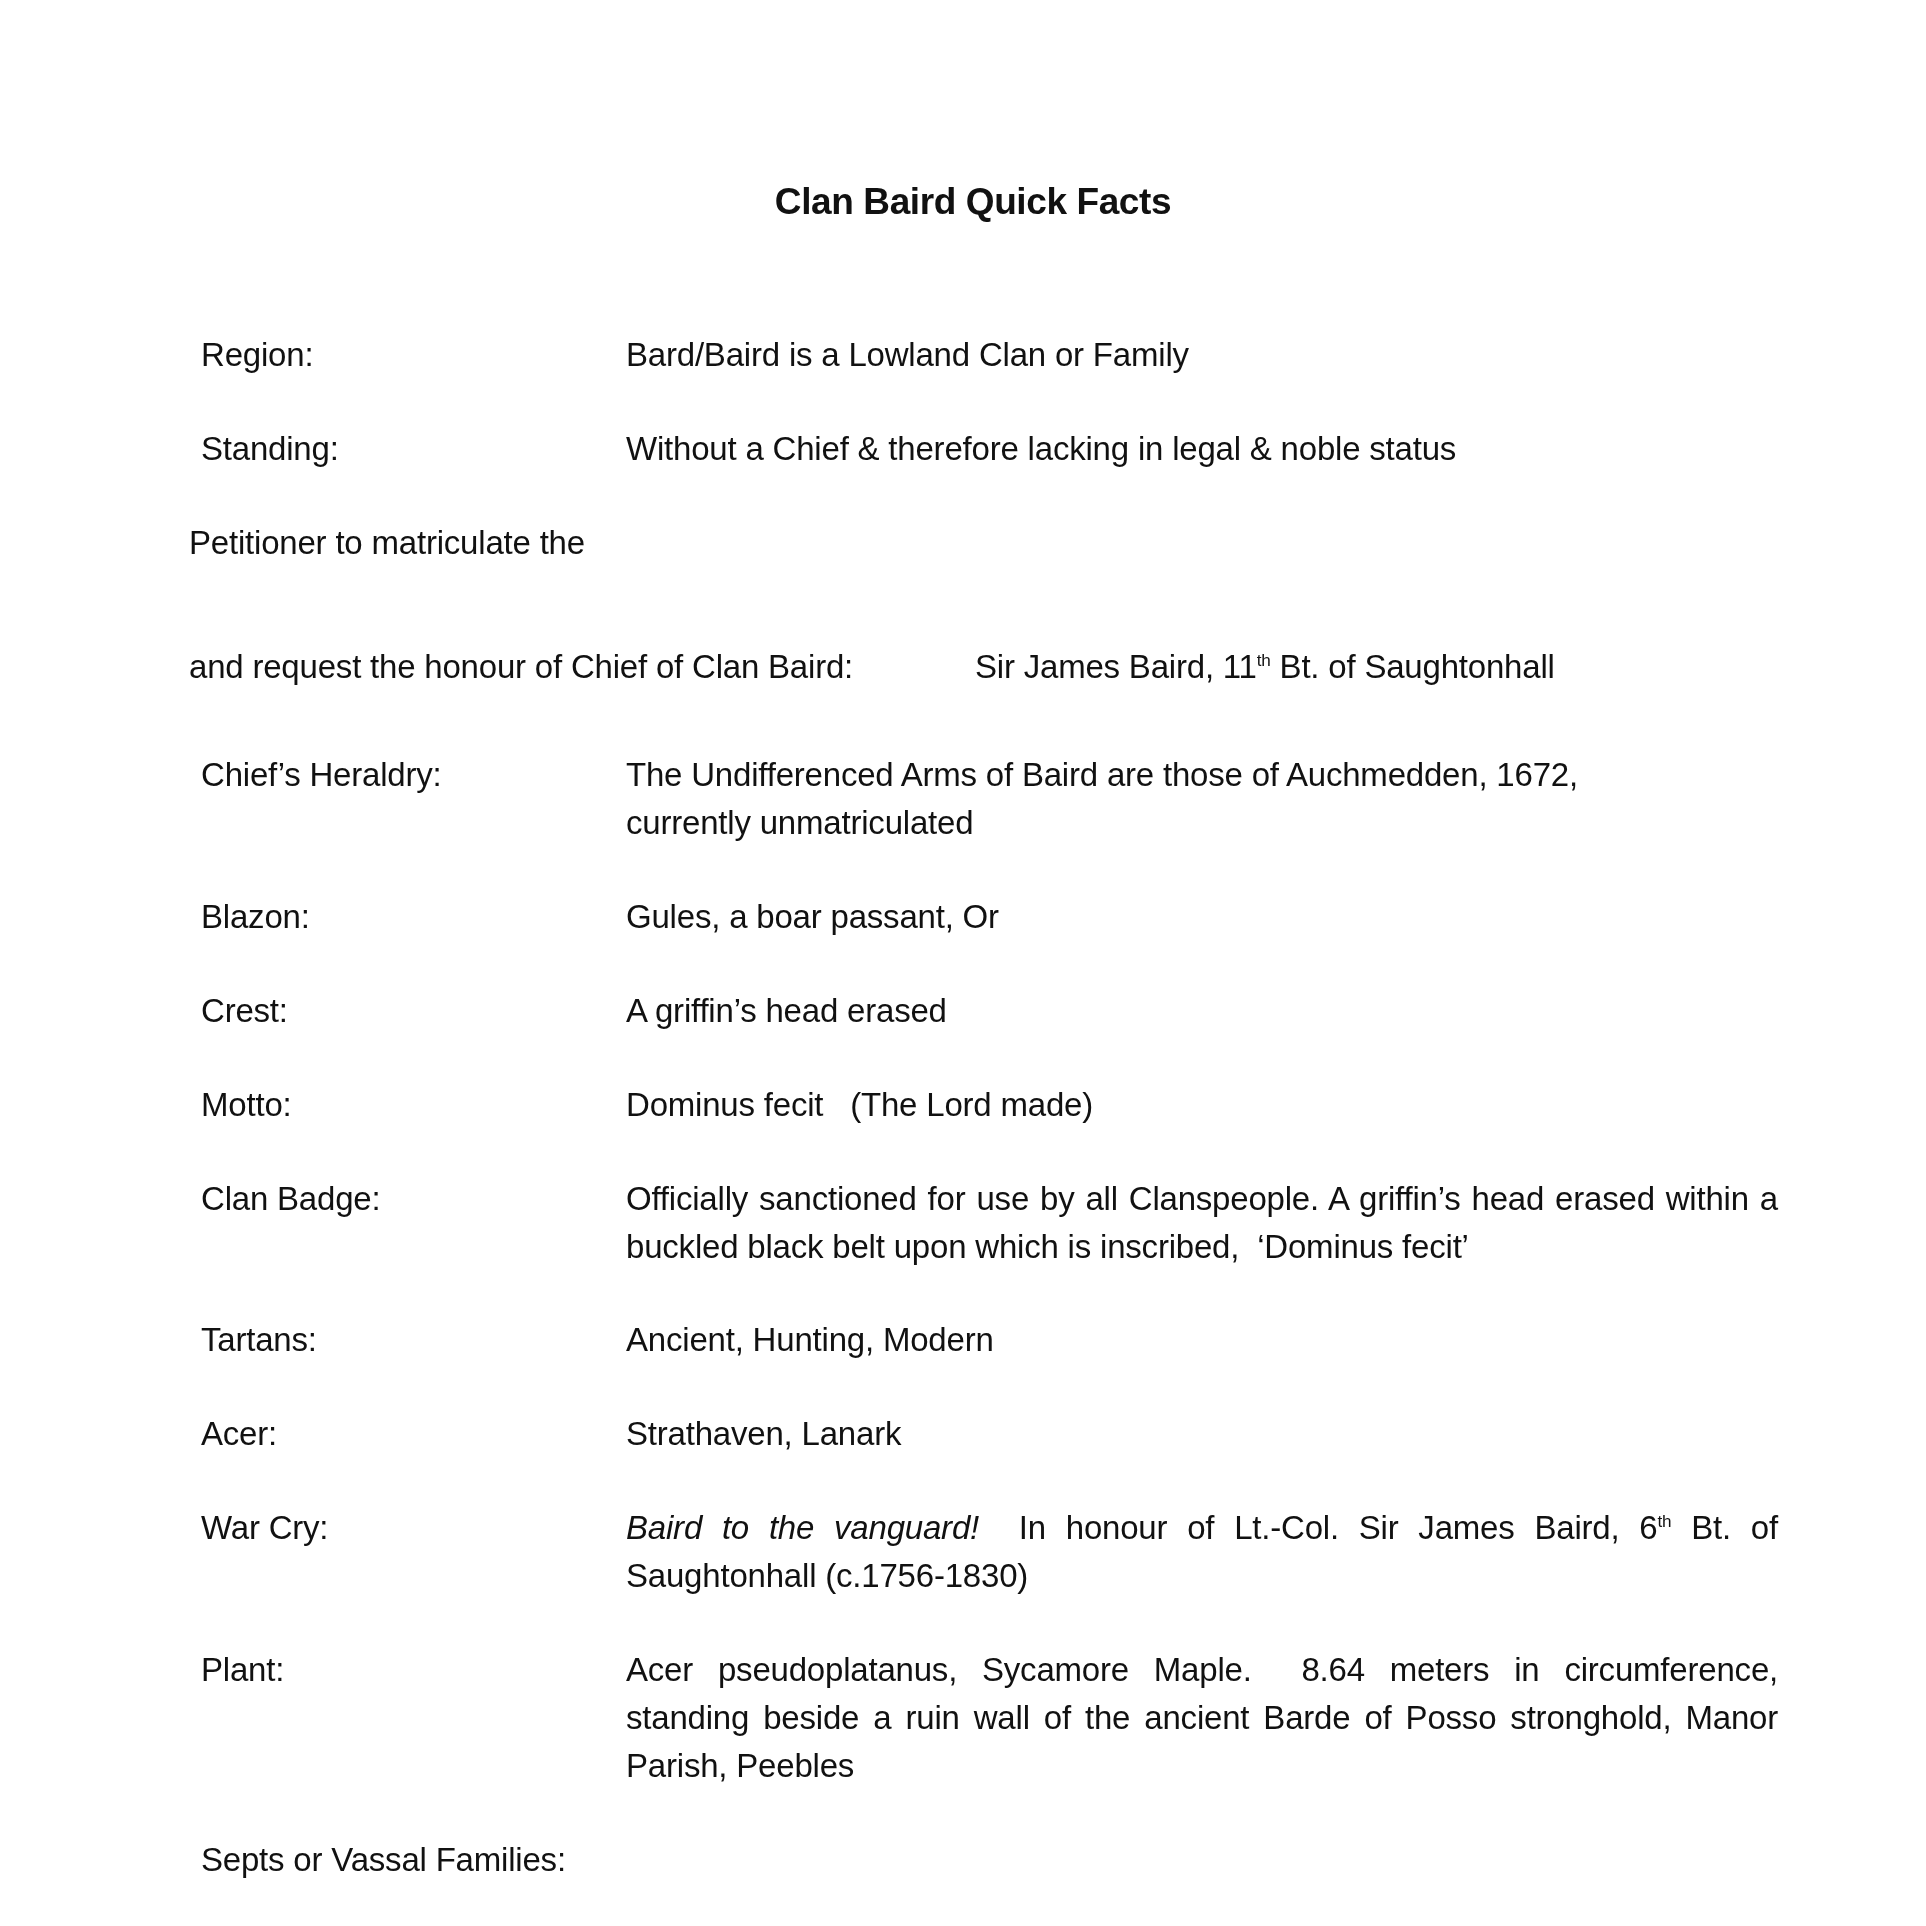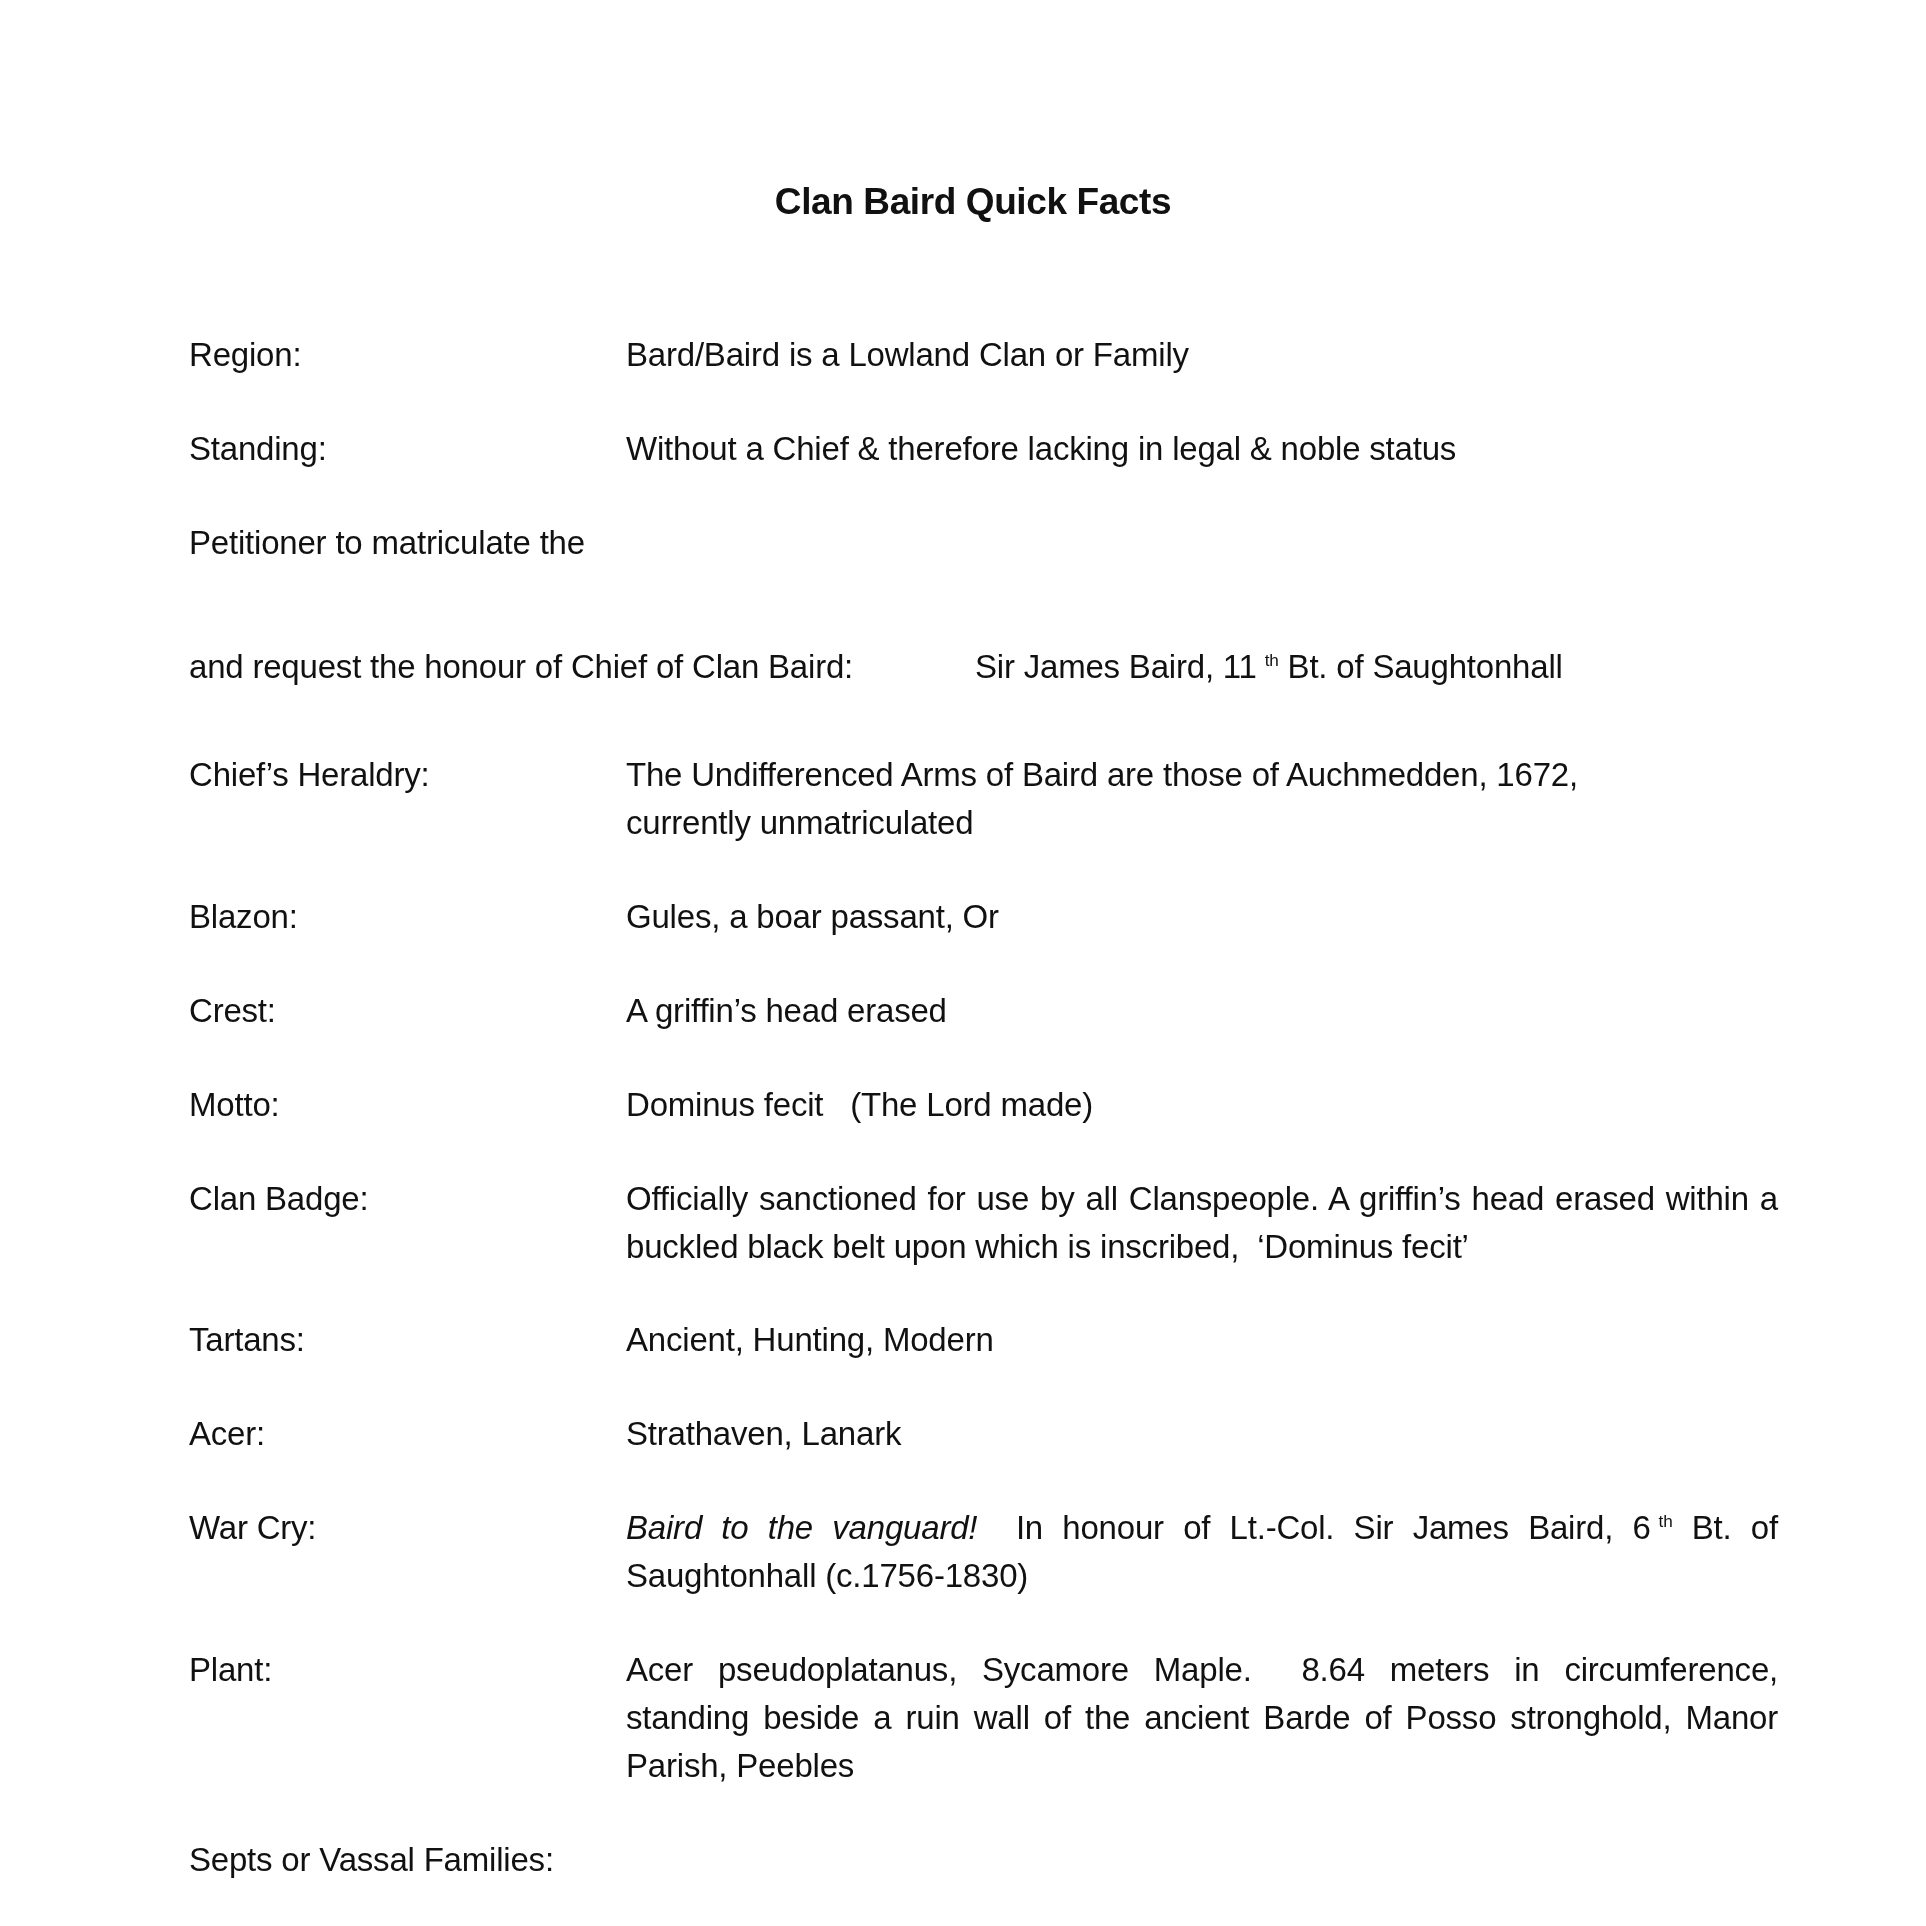--- a/index.html
+++ b/index.html
@@ -2,26 +2,26 @@
 <html style="font-size:6.2px"><head>
 <meta charset="utf-8">
 <style>
   html, body { margin:0; padding:0; background:#ffffff; }
   body { width:1946px; height:2478px; position:relative; overflow:hidden;
          font-family:"Liberation Sans", "DejaVu Sans", sans-serif; color:#111; }
   .page { position:absolute; left:0; top:0; width:1946px; height:2478px; background:#fff; }
   .title { position:absolute; top:181px; left:0; width:1946px; text-align:center;
            font-size:37px; font-weight:bold; letter-spacing:-0.4px; }
   .line { position:absolute; font-size:33px; line-height:48px; white-space:nowrap; letter-spacing:-0.2px; }
-  .label { left:189px; }
+  .label { left:201px; }
   .value { left:626px; width:1152px; white-space:normal; }
   .value.just { text-align:justify; text-align-last:left; }
   .petition { left:189px; }
   .petition-val { left:975px; }
-  sup { font-size:52%; line-height:0; vertical-align:super;margin-left:8px; }
+  sup { font-size:52%; line-height:0; vertical-align:super; }
   i { font-style:italic; }
 </style>
 </head>
 <body>
 
 <div class="page">
 
   <div class="title">Clan Baird Quick Facts</div>
 
   <div class="line label" style="top:331px">Region:</div>

